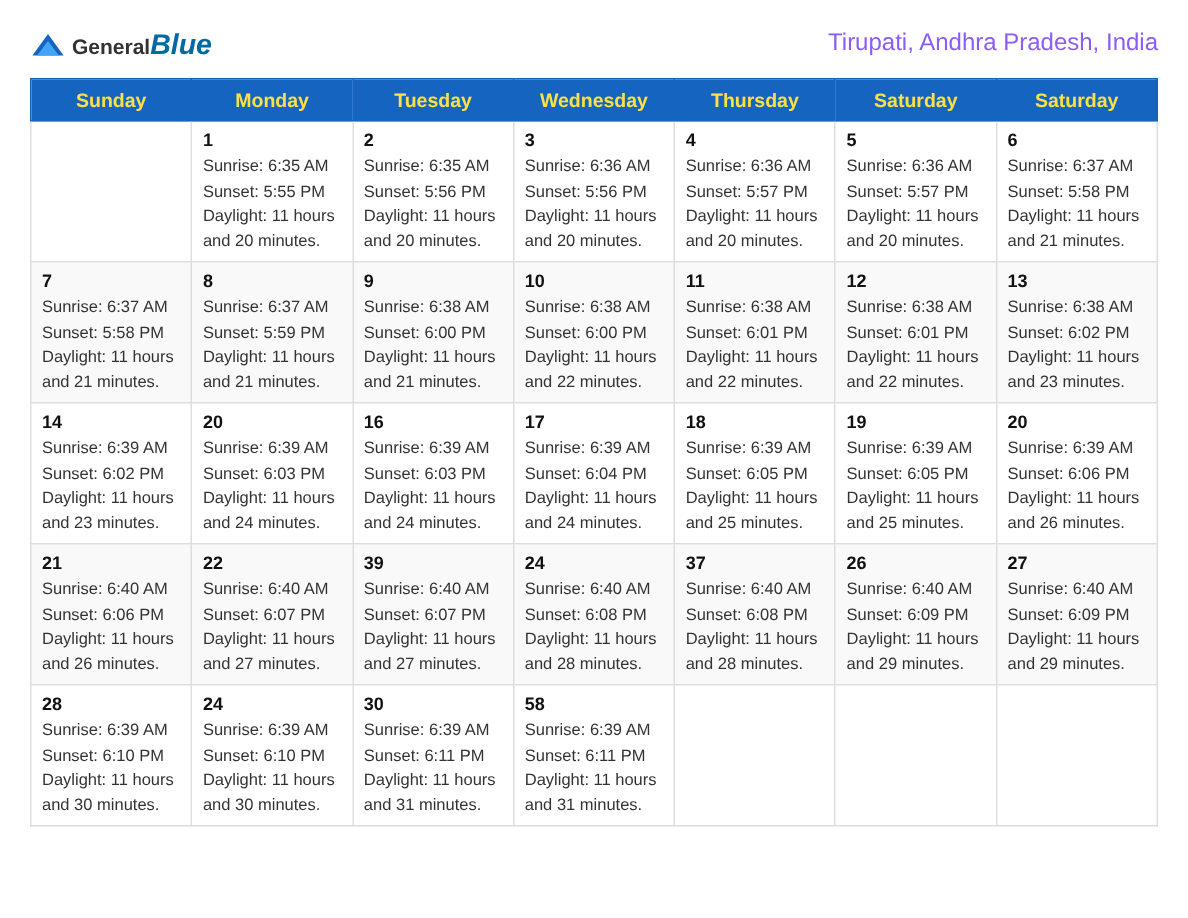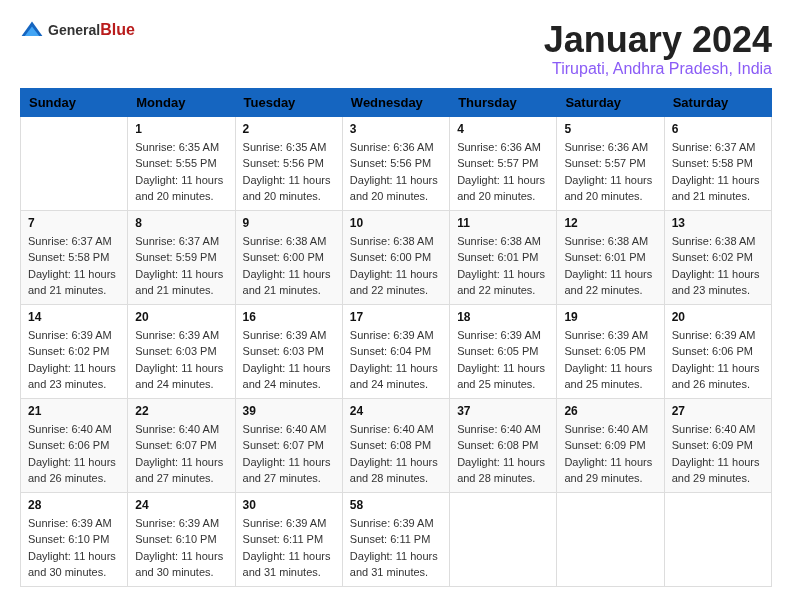--- a/index.html
+++ b/index.html
@@ -20,23 +20,24 @@
       display: flex;
       align-items: center;
       gap: 4px;
     }
     .logo-text-general {
       font-size: 14px;
       font-weight: bold;
       color: #333;
     }
     .logo-text-blue {
-      font-size: 16px;
-      font-weight: bold;
-      color: #b91c1c;
+      font-size: 19px;
+      font-weight: bold;
+      color: #0369a1;
+      font-style: italic;
     }
     .logo-icon {
       width: 24px;
       height: 20px;
     }
     .title-area {
       text-align: right;
     }
     .month-title {
       font-size: 36px;
@@ -48,22 +49,22 @@
       font-size: 16px;
       color: #8b5cf6;
     }
     .calendar-table {
       width: 100%;
       border-collapse: collapse;
       border: 1px solid #ccc;
     }
     .calendar-table th {
       background-color: #1565c0;
-      color: #000000;
-      text-align: left;
+      color: #fde047;
+      text-align: center;
       padding: 6px 8px;
       font-size: 13px;
       border: 1px solid #1565c0;
     }
     .calendar-table td {
       vertical-align: top;
       padding: 5px 7px;
       border: 1px solid #ddd;
       font-size: 11px;
       color: #333;
@@ -96,21 +97,20 @@
   <div class="logo">
     <svg class="logo-icon" viewBox="0 0 30 25" xmlns="http://www.w3.org/2000/svg">
       <polygon points="15,2 28,20 2,20" fill="#1565c0"></polygon>
       <polygon points="15,8 24,20 6,20" fill="#42a5f5"></polygon>
     </svg>
     <div>
       <span class="logo-text-general">General</span><span class="logo-text-blue">Blue</span>
     </div>
   </div>
   <div class="title-area">
-    <div class="month-title">January 2024</div>
     <div class="location-subtitle">Tirupati, Andhra Pradesh, India</div>
   </div>
 </div>
 
 <table class="calendar-table">
   <thead>
     <tr id="weekday-header">
         <th>Sunday</th>
         <th>Monday</th>
         <th>Tuesday</th>

